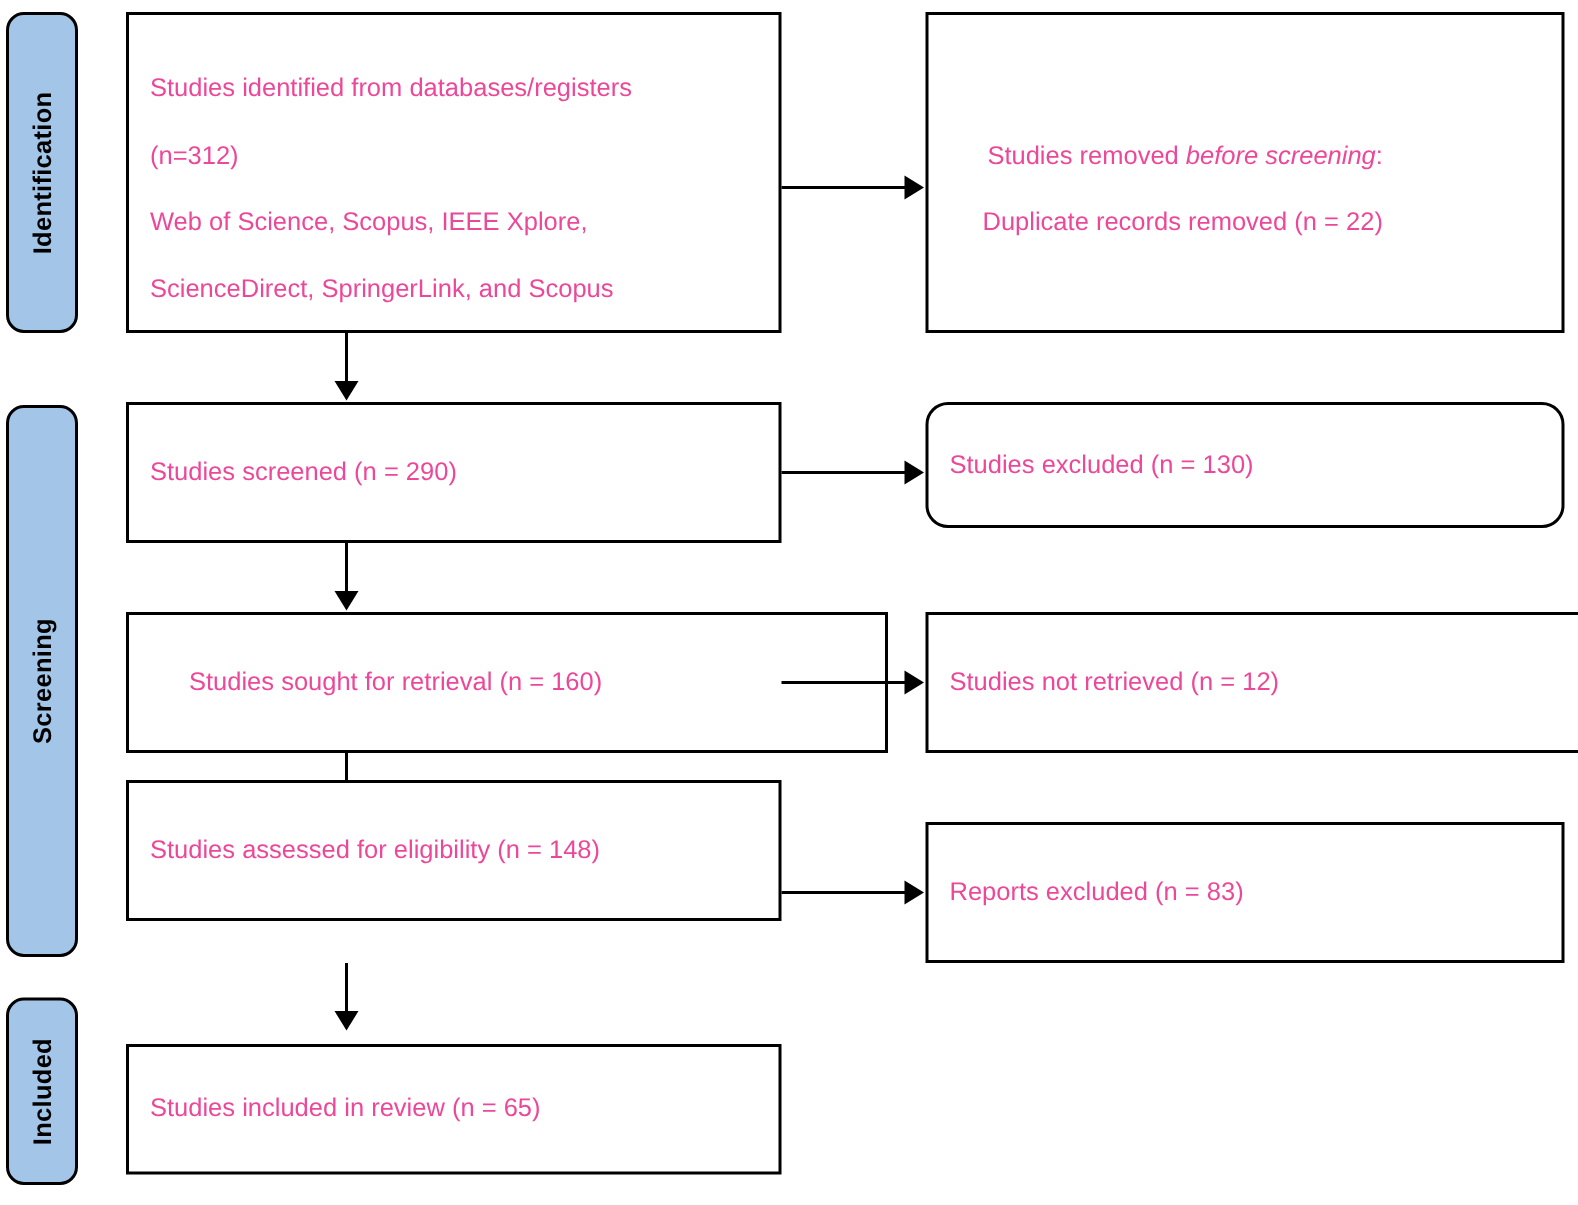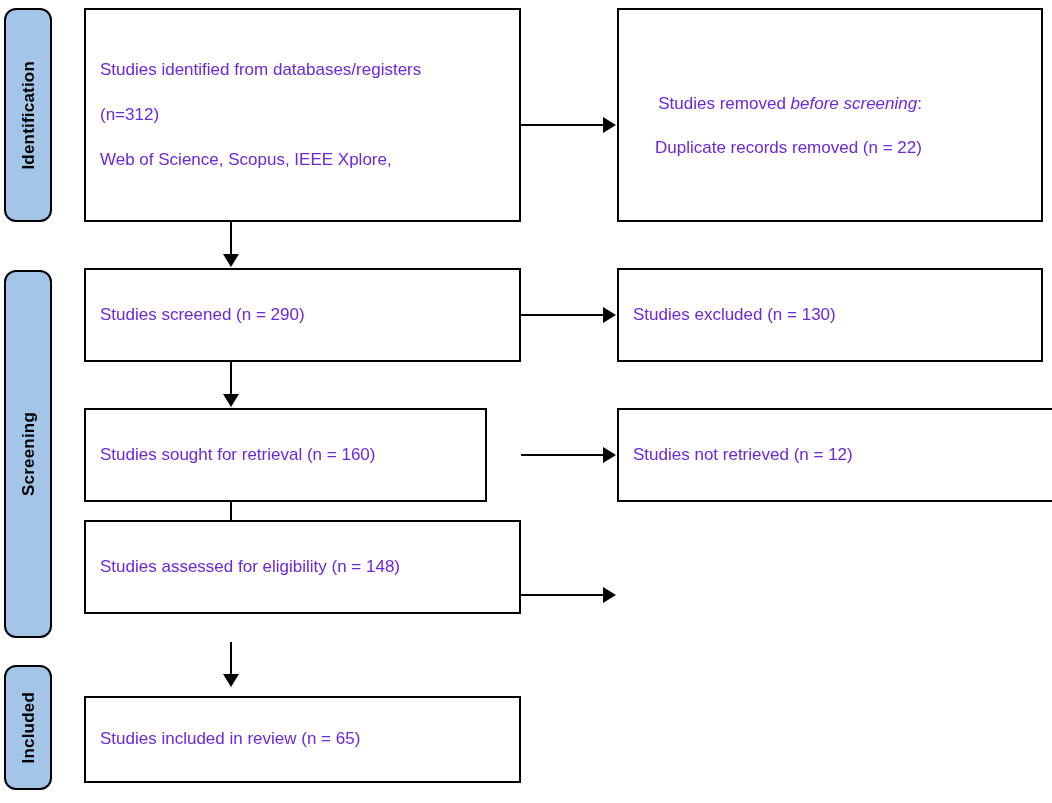--- a/index.html
+++ b/index.html
@@ -45,21 +45,21 @@
     border: 2.5px solid #000000;
     background: #ffffff;
     display: flex;
     align-items: center;
   }
   .node-text {
     padding-left: 14px;
     padding-right: 10px;
     font-size: 17px;
     line-height: 1.32;
-    color: #6d28d9;
+    color: #ec4899;
     white-space: pre-line;
   }
   .node-text .em {
     font-style: italic;
   }
   .node-text .indent {
     display: inline-block;
     width: 22px;
   }
   
@@ -105,20 +105,21 @@
 
   <div class="stage-label" style="left:4px; top:665px; width:48px; height:125px; background:#A3C6E8;">
     <span class="stage-label-text">Included</span>
   </div>
 
   <div class="node-box" style="left:84px; top:8px; width:437px; height:214px;">
     <div class="node-text">
       <span>Studies identified from databases/registers</span><br>
       <span>(n=312)</span><br>
       <span>Web of Science, Scopus, IEEE Xplore,</span><br>
+      <span>ScienceDirect, SpringerLink, and Scopus</span>
     </div>
   </div>
 
   <div class="conn-h" style="left:521px; top:124px; width:84px;"></div>
   <div class="arrowhead-right" style="left:603px; top:117px;"></div>
 
   <div class="node-box" style="left:617px; top:8px; width:426px; height:214px;text-align:right;">
     <div class="node-text">
       <span>Studies removed </span><span class="em">before screening</span><span>:</span><br>
       <span class="indent"></span><span>Duplicate records removed (n = 22)</span>
@@ -128,48 +129,51 @@
   <div class="conn-v" style="left:230px; top:222px; width:2px; height:36px;"></div>
   <div class="arrowhead-down" style="left:223px; top:254px;"></div>
 
   <div class="node-box" style="left:84px; top:268px; width:437px; height:94px;">
     <div class="node-text">Studies screened (n = 290)</div>
   </div>
 
   <div class="conn-h" style="left:521px; top:314px; width:84px;"></div>
   <div class="arrowhead-right" style="left:603px; top:307px;"></div>
 
-  <div class="node-box" style="left:617px; top:268px; width:426px; height:94px;">
+  <div class="node-box" style="left:617px; top:268px; width:426px; height:84px;border-radius:15px;">
     <div class="node-text">Studies excluded (n = 130)</div>
   </div>
 
   <div class="conn-v" style="left:230px; top:362px; width:2px; height:36px;"></div>
   <div class="arrowhead-down" style="left:223px; top:394px;"></div>
 
-  <div class="node-box" style="left:84px; top:408px; width:403px; height:94px;">
+  <div class="node-box" style="left:84px; top:408px; width:508px; height:94px;padding-left:26px;">
     <div class="node-text">Studies sought for retrieval (n = 160)</div>
   </div>
 
   <div class="conn-h" style="left:521px; top:454px; width:84px;"></div>
   <div class="arrowhead-right" style="left:603px; top:447px;"></div>
 
   <div class="node-box" style="left:617px; top:408px; width:502px; height:94px;">
     <div class="node-text">Studies not retrieved (n = 12)</div>
   </div>
 
   <div class="conn-v" style="left:230px; top:502px; width:2px; height:36px;"></div>
   <div class="arrowhead-down" style="left:223px; top:534px;"></div>
 
   <div class="node-box" style="left:84px; top:520px; width:437px; height:94px;">
     <div class="node-text">Studies assessed for eligibility (n = 148)</div>
   </div>
 
   <div class="conn-h" style="left:521px; top:594px; width:84px;"></div>
   <div class="arrowhead-right" style="left:603px; top:587px;"></div>
 
+  <div class="node-box" style="left:617px; top:548px; width:426px; height:94px;">
+    <div class="node-text">Reports excluded (n = 83)</div>
+  </div>
 
   <div class="conn-v" style="left:230px; top:642px; width:2px; height:36px;"></div>
   <div class="arrowhead-down" style="left:223px; top:674px;"></div>
 
   <div class="node-box" style="left:84px; top:696px; width:437px; height:87px;">
     <div class="node-text">Studies included in review (n = 65)</div>
   </div>
 
 </div>
 

